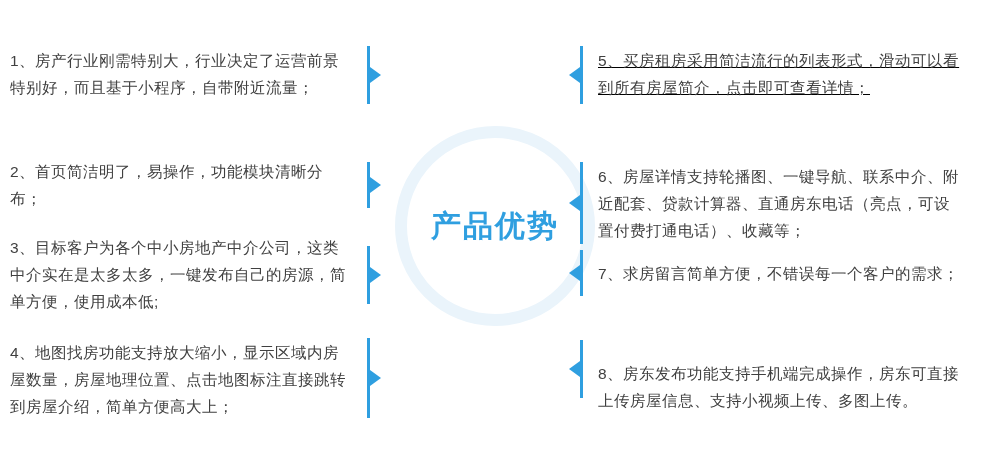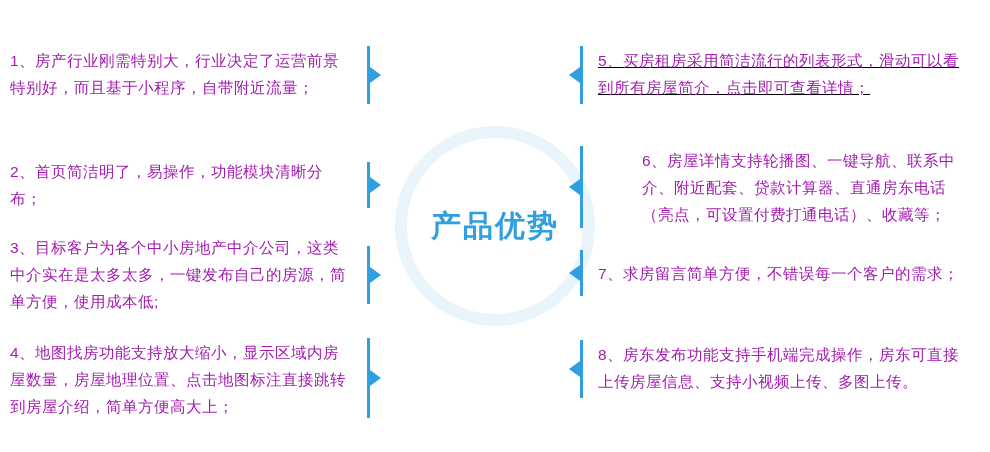--- a/index.html
+++ b/index.html
@@ -64,21 +64,21 @@
   .item {
     position: absolute;
     box-sizing: border-box;
     display: flex;
     align-items: center;
   }
 
   .item-text {
     font-size: 15.5px;
     line-height: 27px;
-    color: #a21caf;
+    color: #404040;
     letter-spacing: 0.5px;
     white-space: pre-line;
   }
 
   
   .bar {
     position: absolute;
     width: 3px;
     background: #2f9fe0;
   }
@@ -140,32 +140,32 @@
   </div>
 
   <div class="col col-right">
 
     <div class="item" style="top:28px;height:92px;width:380px;text-decoration:underline;">
       <div class="item-text">5、买房租房采用简洁流行的列表形式，滑动可以看到所有房屋简介，点击即可查看详情；</div>
       <div class="bar" style="top:18px;height:58px;"></div>
       <div class="arrow arrow-left" style="top:39px;"></div>
     </div>
 
-    <div class="item" style="top:128px;height:118px;width:380px;padding-left:44px;">
+    <div class="item" style="top:144px;height:118px;width:380px;">
       <div class="item-text">6、房屋详情支持轮播图、一键导航、联系中介、附近配套、贷款计算器、直通房东电话（亮点，可设置付费打通电话）、收藏等；</div>
       <div class="bar" style="top:18px;height:82px;"></div>
       <div class="arrow arrow-left" style="top:51px;"></div>
     </div>
 
     <div class="item" style="top:240px;height:66px;width:380px;">
       <div class="item-text">7、求房留言简单方便，不错误每一个客户的需求；</div>
       <div class="bar" style="top:10px;height:46px;"></div>
       <div class="arrow arrow-left" style="top:25px;"></div>
     </div>
 
-    <div class="item" style="top:322px;height:92px;width:380px;">
+    <div class="item" style="top:322px;height:92px;width:380px;align-items:flex-end;">
       <div class="item-text">8、房东发布功能支持手机端完成操作，房东可直接上传房屋信息、支持小视频上传、多图上传。</div>
       <div class="bar" style="top:18px;height:58px;"></div>
       <div class="arrow arrow-left" style="top:39px;"></div>
     </div>
   </div>
 
 </div>
 
 </body></html>

